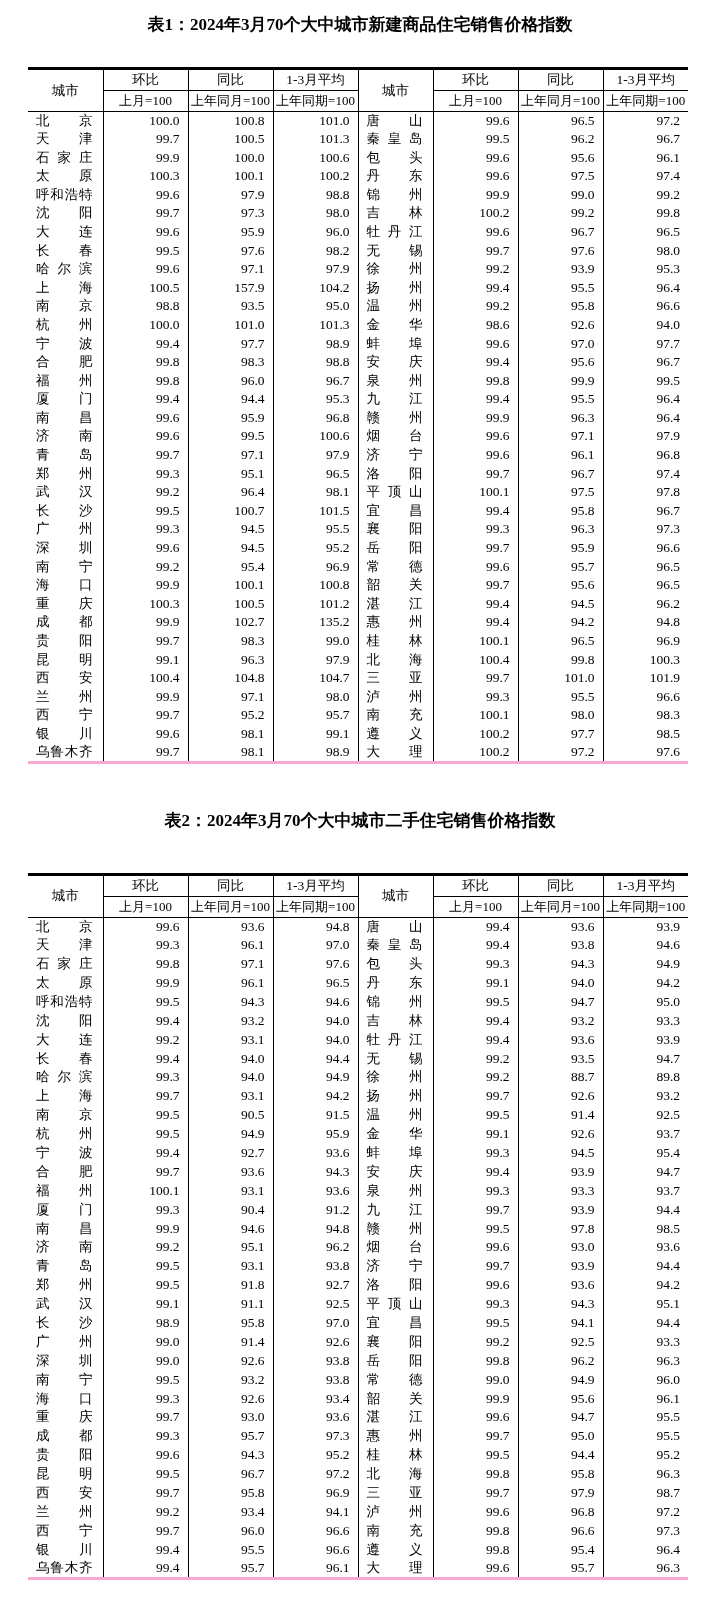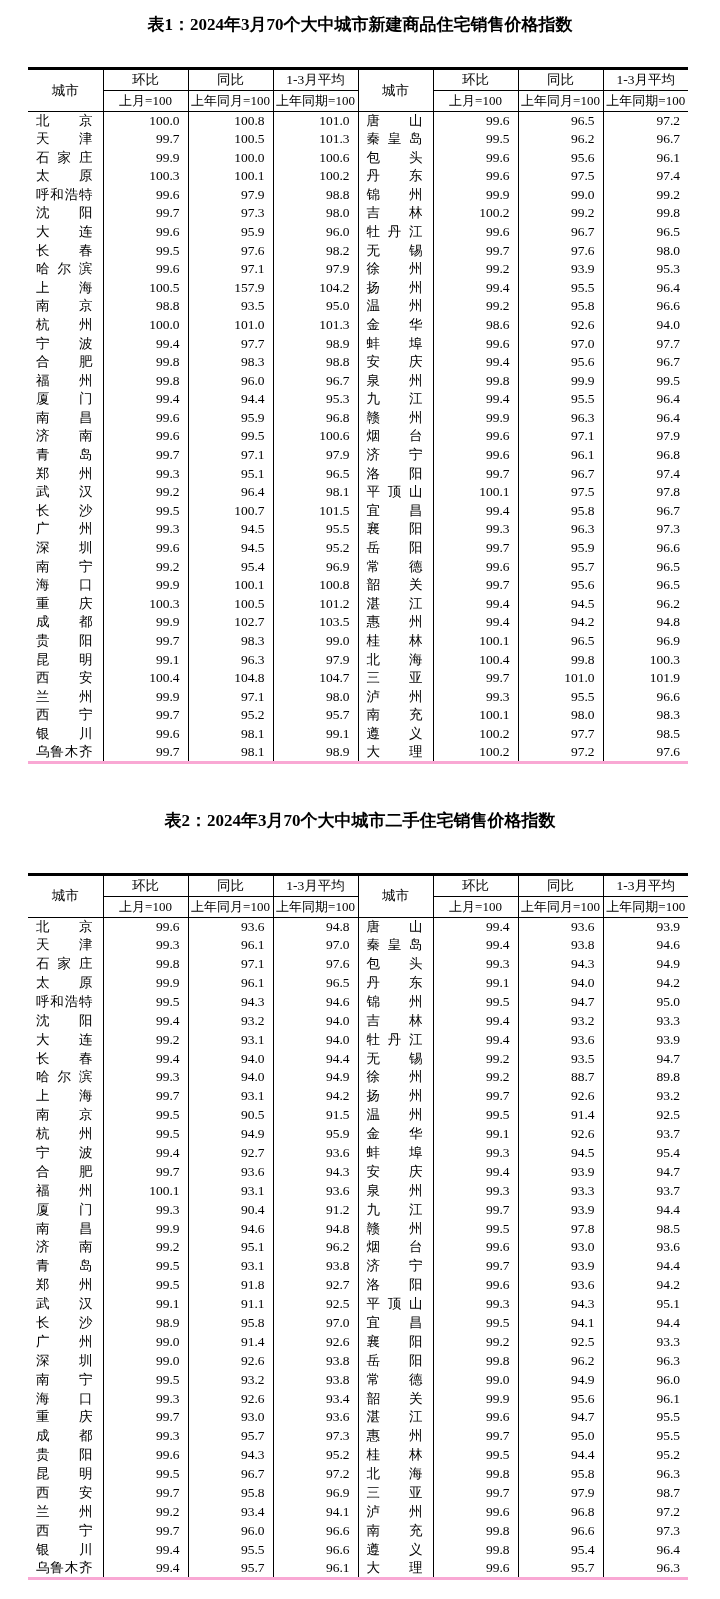--- a/index.html
+++ b/index.html
@@ -359,21 +359,21 @@
         <td class="num">101.2</td>
         <td class="city city-r">湛江</td>
         <td class="num">99.4</td>
         <td class="num">94.5</td>
         <td class="num">96.2</td>
       </tr>
       <tr>
         <td class="city">成都</td>
         <td class="num">99.9</td>
         <td class="num">102.7</td>
-        <td class="num">103.5</td>
+        <td class="num">135.2</td>
         <td class="city city-r">惠州</td>
         <td class="num">99.4</td>
         <td class="num">94.2</td>
         <td class="num">94.8</td>
       </tr>
       <tr>
         <td class="city">贵阳</td>
         <td class="num">99.7</td>
         <td class="num">98.3</td>
         <td class="num">99.0</td>

